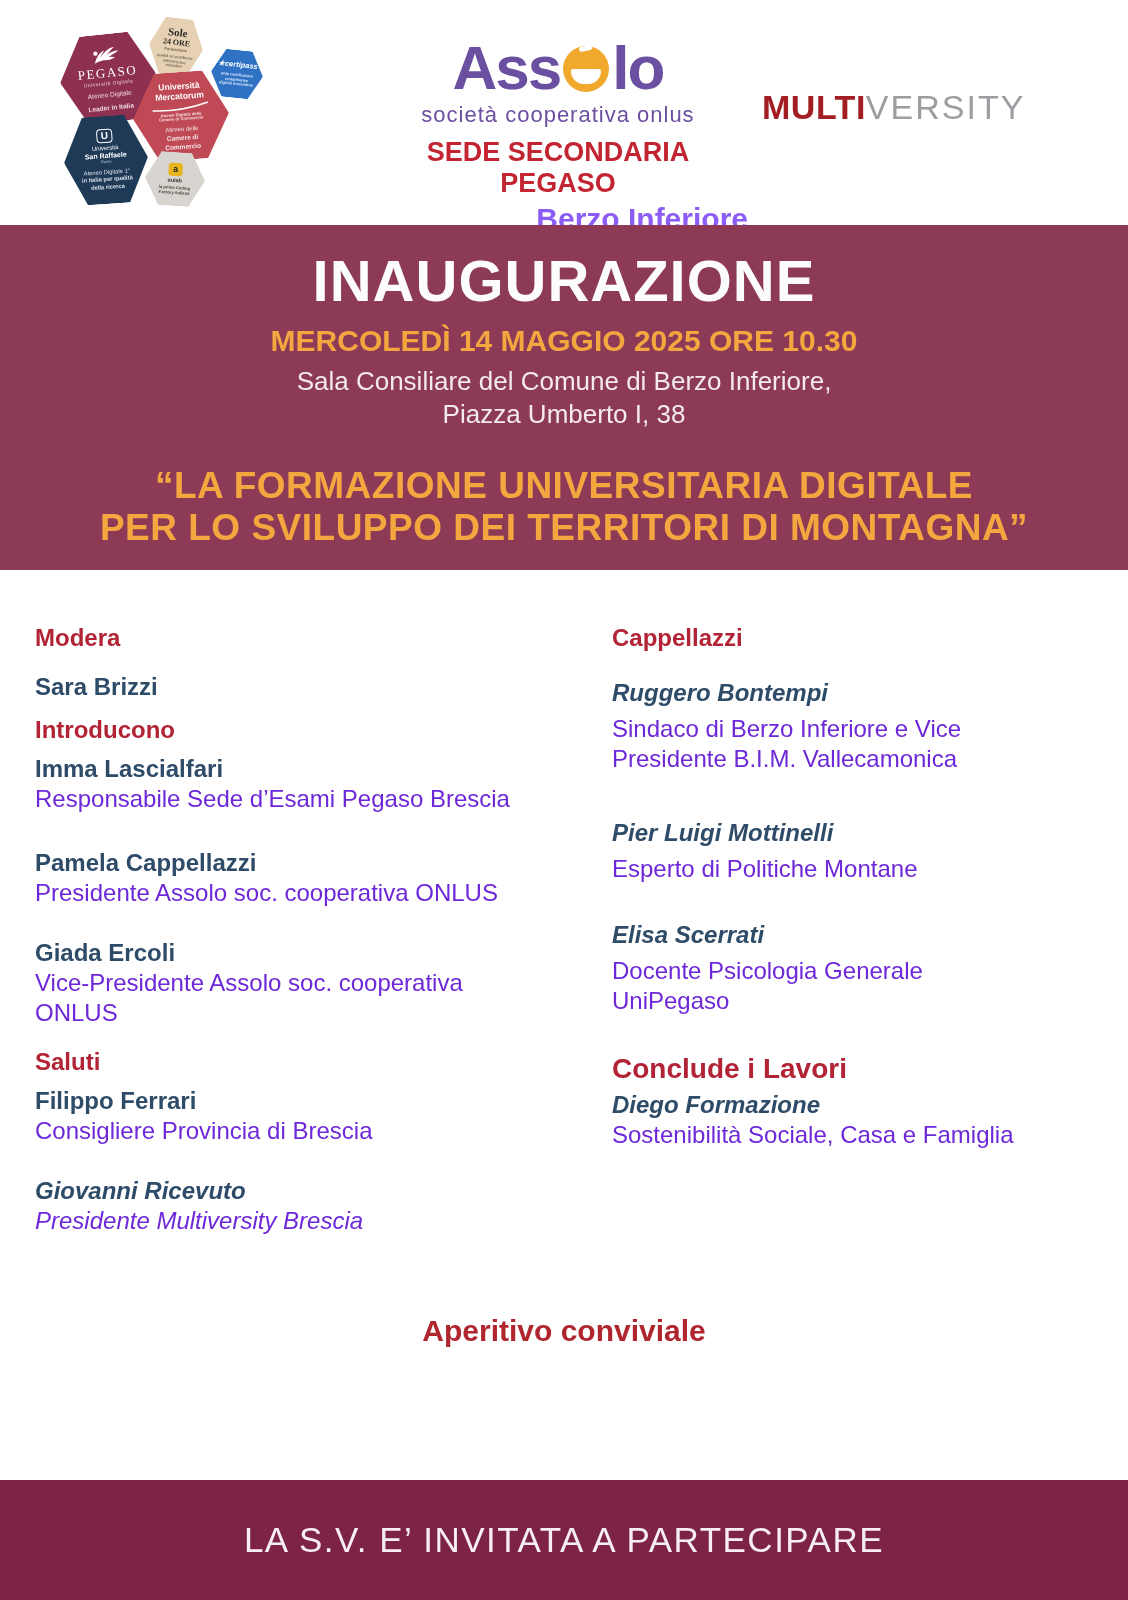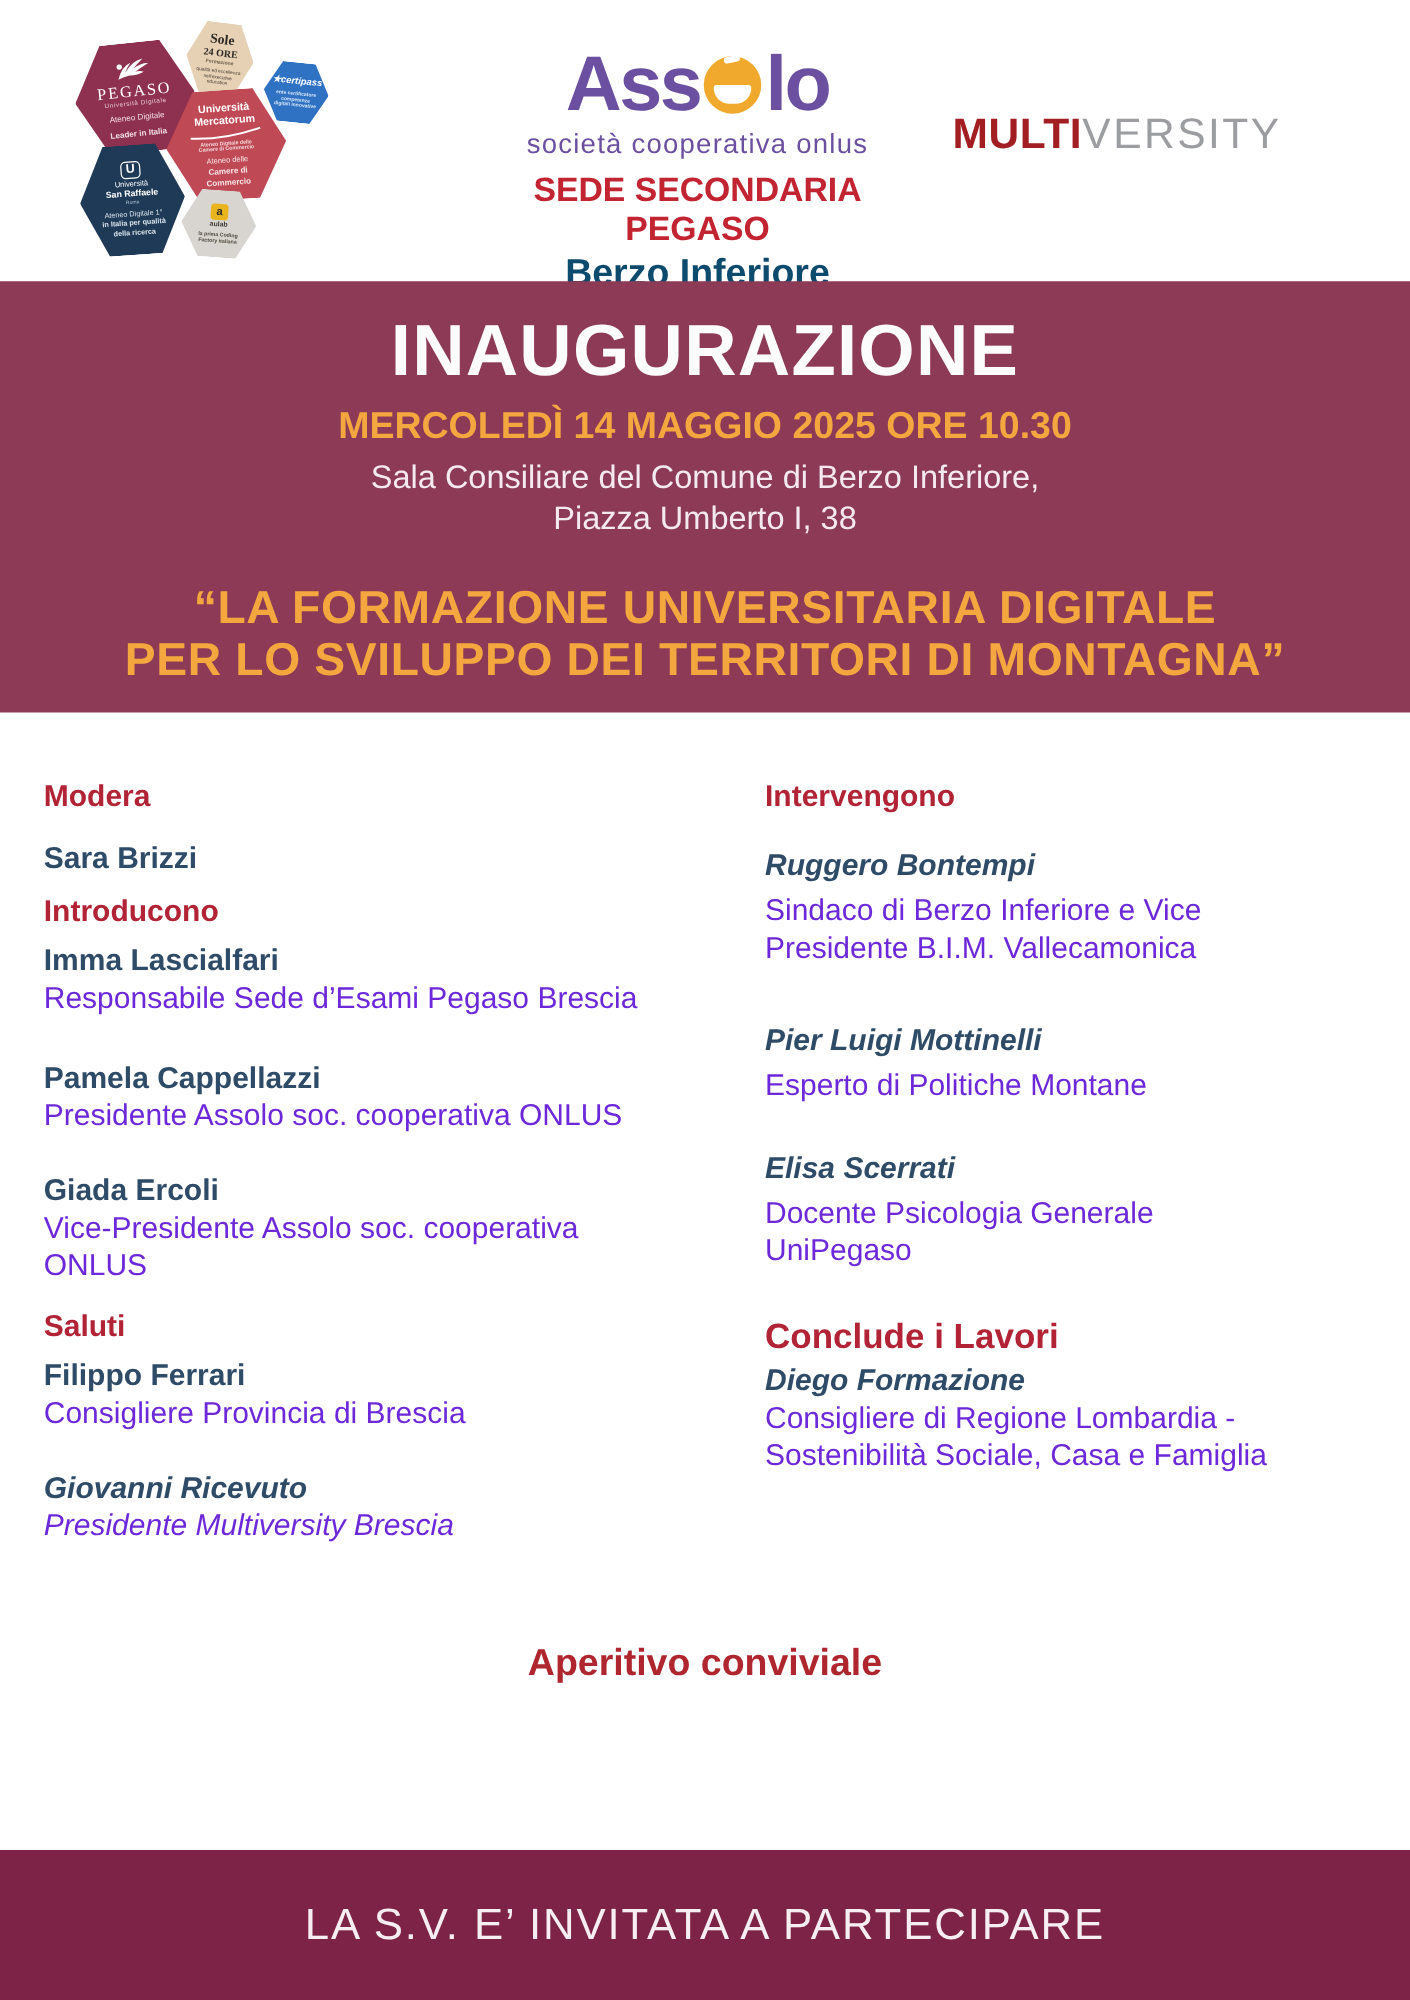--- a/index.html
+++ b/index.html
@@ -54,21 +54,21 @@
   .assolo-block { position:absolute; left:368px; top:38px; width:380px; text-align:center; }
   .assolo-word { font-size:62px; font-weight:800; color:#6b4fa0; letter-spacing:-2px; line-height:60px; }
   .smiley { display:inline-block; width:46px; height:46px; background:#f0a92c; border-radius:50%;
             position:relative; margin:0 3px; top:3px; }
   .smiley::before { content:""; position:absolute; top:0px; left:16px; width:13px; height:5px;
             background:#fff; border-radius:3px; transform:rotate(-12deg); }
   .smiley::after { content:""; position:absolute; left:8px; right:8px; bottom:8px; height:15px;
             background:#fff; border-radius:3px 3px 16px 16px; }
   .assolo-sub { font-size:22px; color:#6b4fa0; letter-spacing:1px; margin-top:4px; }
   .sede1 { font-size:27px; font-weight:800; color:#c32431; margin-top:9px; letter-spacing:0; }
-  .sede2 { font-size:30px; font-weight:800; color:#0c4a6e; margin-top:3px; }
+  .sede2 { font-size:30px; font-weight:800; color:#8b5cf6; margin-top:3px;text-align:right; }
 
   .multiversity { position:absolute; left:762px; top:88px; font-size:34px; letter-spacing:0.5px; white-space:nowrap; }
   .multi { font-weight:800; color:#a31e23; }
   .versity { font-weight:400; color:#9b9da0; letter-spacing:2px; }
 
   
   .banner { position:absolute; left:0; top:225px; width:1128px; height:345px; background:#8d3a57;
             text-align:center; color:#fff; }
   .banner-title { padding-top:26px; font-size:58px; font-weight:800; color:#fdfcfc; line-height:60px; letter-spacing:1px; }
   .banner-date { margin-top:13px; font-size:30px; font-weight:800; color:#f4a63f; line-height:34px; }
@@ -207,39 +207,38 @@
     <div class="name">Filippo Ferrari</div>
     <div class="role mb30">Consigliere Provincia di Brescia</div>
   </div>
   <div>
     <div class="name it">Giovanni Ricevuto</div>
     <div class="role it">Presidente Multiversity Brescia</div>
   </div>
 </div>
 
 <div class="col col-right">
-  <div class="heading mb22">Intervengono</div>
+  <div class="heading mb22">Cappellazzi</div>
   <div>
     <div class="name it mb6">Ruggero Bontempi</div>
     <div class="role">Sindaco di Berzo Inferiore e Vice</div>
     <div class="role mb44">Presidente B.I.M. Vallecamonica</div>
   </div>
   <div>
     <div class="name it mb6">Pier Luigi Mottinelli</div>
     <div class="role mb36">Esperto di Politiche Montane</div>
   </div>
   <div>
     <div class="name it mb6">Elisa Scerrati</div>
     <div class="role">Docente Psicologia Generale</div>
     <div class="role mb36">UniPegaso</div>
   </div>
   <div class="heading" style="font-size:28px; line-height:34px;">Conclude i Lavori</div>
   <div>
     <div class="name it mt4">Diego Formazione</div>
-    <div class="role">Consigliere di Regione Lombardia -</div>
     <div class="role">Sostenibilità Sociale, Casa e Famiglia</div>
   </div>
 </div>
 
 <div class="closing">
   <div class="closing-aperitivo">Aperitivo conviviale</div>
 </div>
 
 <div class="footer">
   <div class="footer-text">LA S.V. E’ INVITATA A PARTECIPARE</div>

